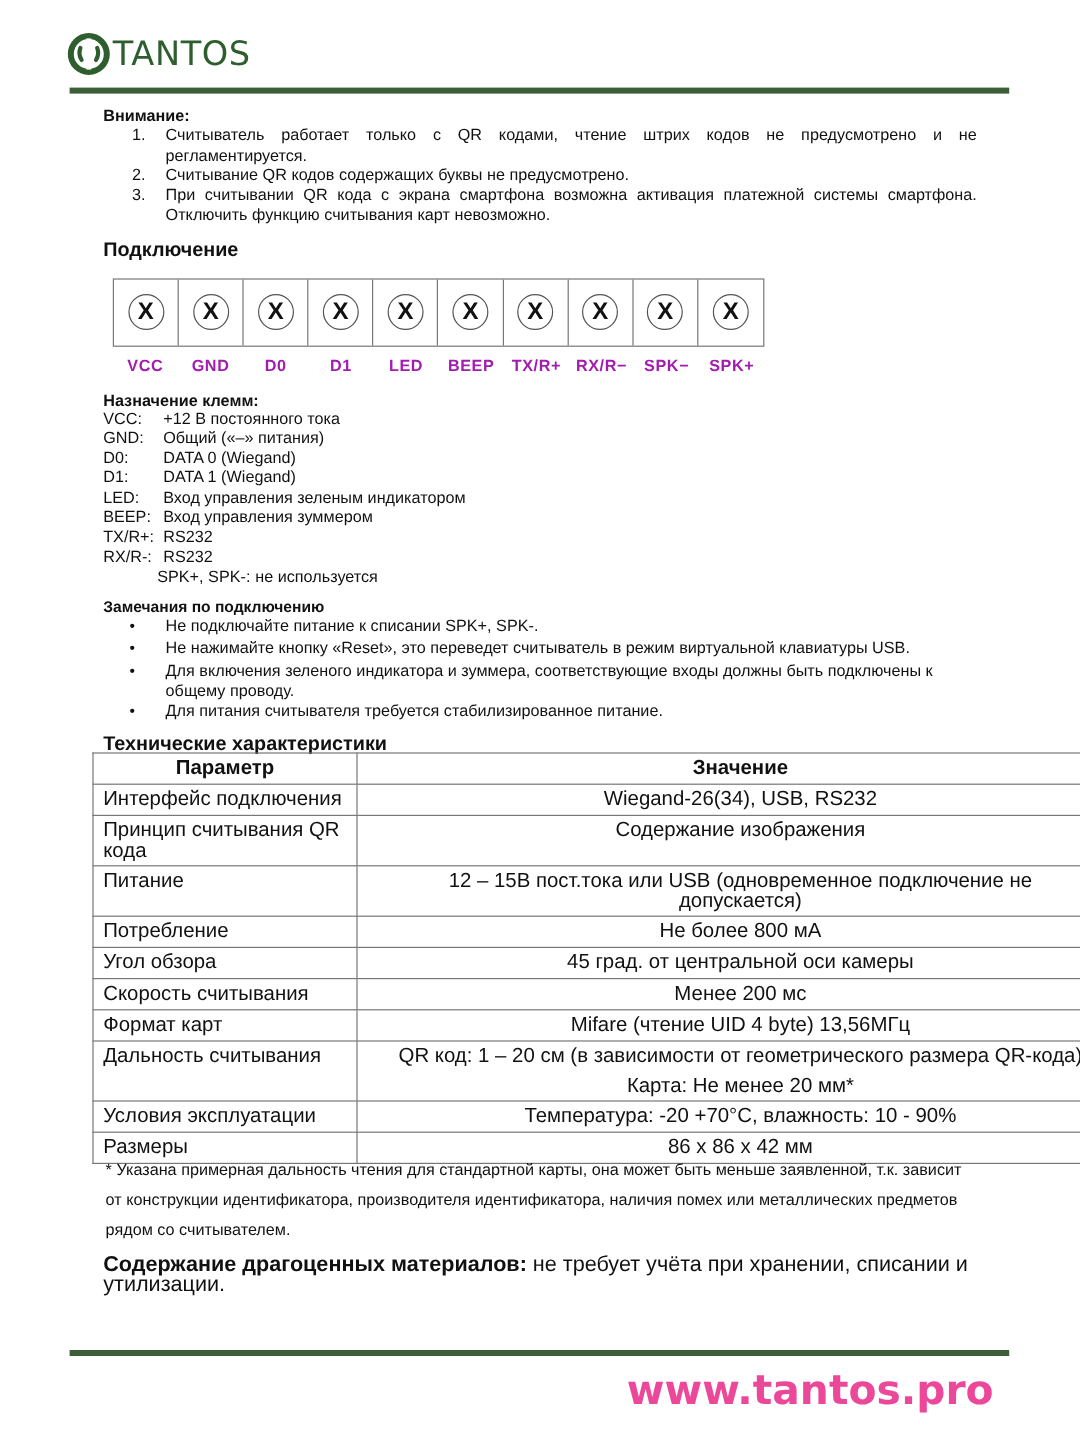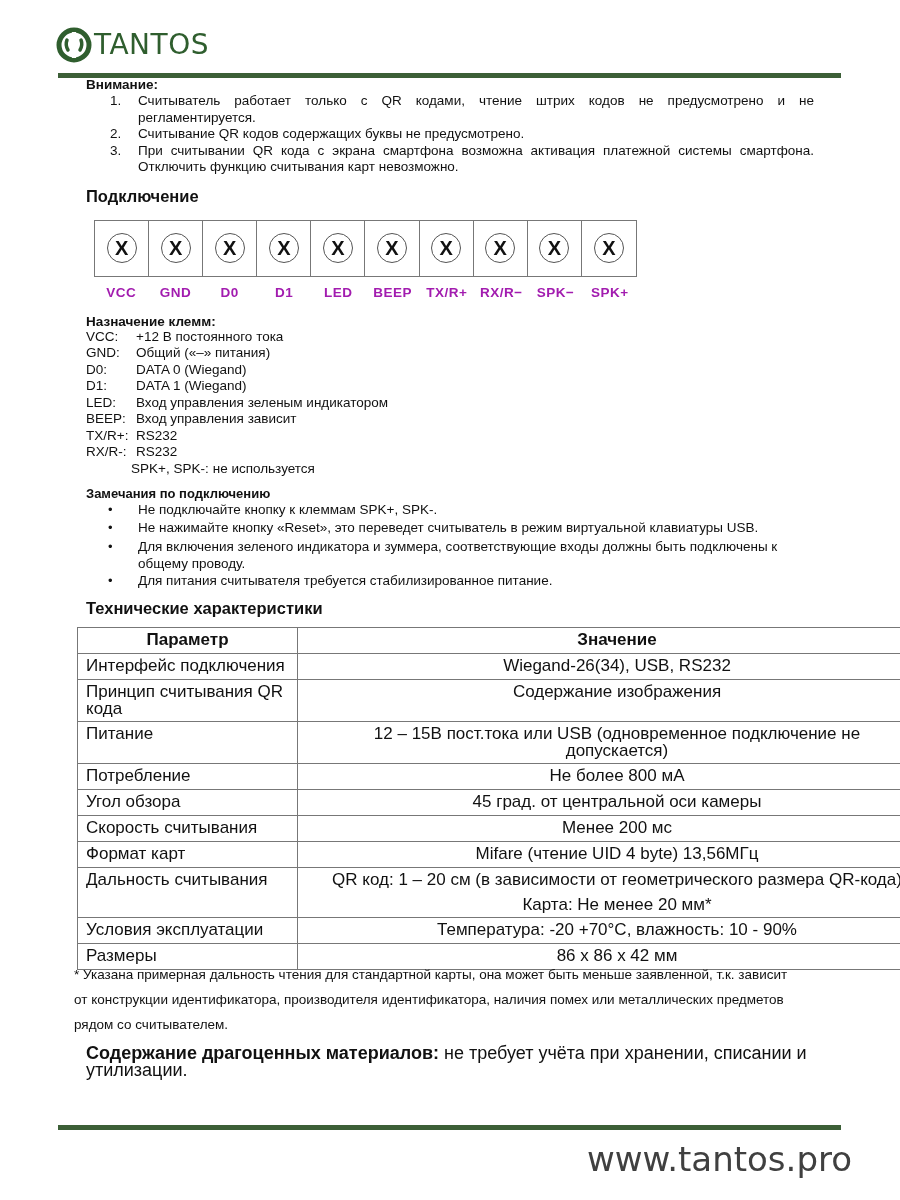--- a/index.html
+++ b/index.html
@@ -6,23 +6,23 @@
     html, body { width: 900px; height: 1200px; background: #ffffff; overflow: hidden; }
     body { position: relative; font-family: "Liberation Sans", sans-serif; color: #111; font-size: 13.5px; }
 
     .logo { position: absolute; left: 56px; top: 27px; height: 36px; display: flex; align-items: center; }
     .logo svg { width: 36px; height: 36px; }
     .logo-text { font-family: "DejaVu Sans", sans-serif; font-weight: normal; color: #2f5e2e; font-size: 28px; letter-spacing: 0.5px; margin-left: 2px; line-height: 36px; }
 
     .rule-top { position: absolute; left: 58px; top: 73px; width: 783px; height: 5px; background: #3c5f37; }
     .rule-bottom { position: absolute; left: 58px; top: 1125px; width: 783px; height: 5px; background: #3c5f37; }
 
-    .footer-url { position: absolute; right: 48px; top: 1137px; font-family: "DejaVu Sans", sans-serif; font-weight: normal; color: #404040; font-size: 34px; letter-spacing: 0px; line-height: 44px; }
-
-    .content { position: absolute; left: 86px; top: 76px; width: 728px; }
+    .footer-url { position: absolute; right: 72px; top: 1137px; font-family: "DejaVu Sans", sans-serif; font-weight: bold; color: #ec4899; font-size: 34px; letter-spacing: 0px; line-height: 44px; }
+
+    .content { position: absolute; left: 86px; top: 88px; width: 728px; }
 
     .attn-title { font-weight: bold; font-size: 13.5px; line-height: 17px; }
     .attn-list { list-style: none; margin-left: 24px; }
     .attn-list li { display: flex; line-height: 16.5px; }
     .attn-list .num { width: 28px; flex-shrink: 0; }
     .attn-list .txt { flex: 1; text-align: justify; }
     .attn-list li.first .txt { word-spacing: 4px; }
 
     .h2 { font-weight: bold; font-size: 16.5px; margin-top: 10px; line-height: 20px; }
 
@@ -47,21 +47,21 @@
     .h2-tech { font-weight: bold; font-size: 16.5px; margin-top: 8px; line-height: 20px; }
 
     table.spec { position: absolute; left: 77px; top: 627px; width: 860px; border-collapse: collapse; font-size: 17px; }
     table.spec td, table.spec th { border: 1px solid #777; padding: 4px 8px; vertical-align: top; line-height: 16.5px; }
     table.spec th { font-weight: bold; text-align: center; height: 26px; }
     table.spec td.param { width: 220px; text-align: left; }
     table.spec td.value { text-align: center; }
     table.spec td.value .line2 { margin-top: 8px; }
     table.spec tr { height: 26px; }
 
-    .footnote { position: absolute; left: 74px; top: 962px; width: 728px; font-size: 13.5px; line-height: 25px; }
+    .footnote { position: absolute; left: 88px; top: 962px; width: 728px; font-size: 13.5px; line-height: 25px; }
     .precious { position: absolute; left: 86px; top: 1045px; font-size: 18px; line-height: 17px; }
     .precious b { font-weight: bold; }
   </style>
 </head>
 <body>
 
 <div class="logo">
   <svg viewBox="0 0 36 36">
     <circle cx="18" cy="18" r="15" fill="none" stroke="#2f5e2e" stroke-width="5"></circle>
     <path d="M11 13 Q9 18 12 23" fill="none" stroke="#2f5e2e" stroke-width="3.5" stroke-linecap="round"></path>
@@ -153,40 +153,40 @@
   <div class="pin-row">
       <span class="pin-key">D1:</span>
       <span>DATA 1 (Wiegand)</span>
     </div>
   <div class="pin-row">
       <span class="pin-key">LED:</span>
       <span>Вход управления зеленым индикатором</span>
     </div>
   <div class="pin-row">
       <span class="pin-key">BEEP:</span>
-      <span>Вход управления зависит</span>
+      <span>Вход управления зуммером</span>
     </div>
   <div class="pin-row">
       <span class="pin-key">TX/R+:</span>
       <span>RS232</span>
     </div>
   <div class="pin-row">
       <span class="pin-key">RX/R-:</span>
       <span>RS232</span>
     </div>
   <div class="pin-row wide">
       <span class="pin-key">SPK+, SPK-:</span>
       <span>не используется</span>
     </div>
 
   <div class="notes-title">Замечания по подключению</div>
   <ul class="notes-list">
     <li>
         <span class="bullet">•</span>
-        <span>Не подключайте кнопку к клеммам SPK+, SPK-.</span>
+        <span>Не подключайте питание к списании SPK+, SPK-.</span>
       </li>
     <li>
         <span class="bullet">•</span>
         <span>Не нажимайте кнопку «Reset», это переведет считыватель в режим виртуальной клавиатуры USB.</span>
       </li>
     <li class="gap">
         <span class="bullet">•</span>
         <span>Для включения зеленого индикатора и зуммера, соответствующие входы должны быть подключены к общему проводу.</span>
       </li>
     <li>

